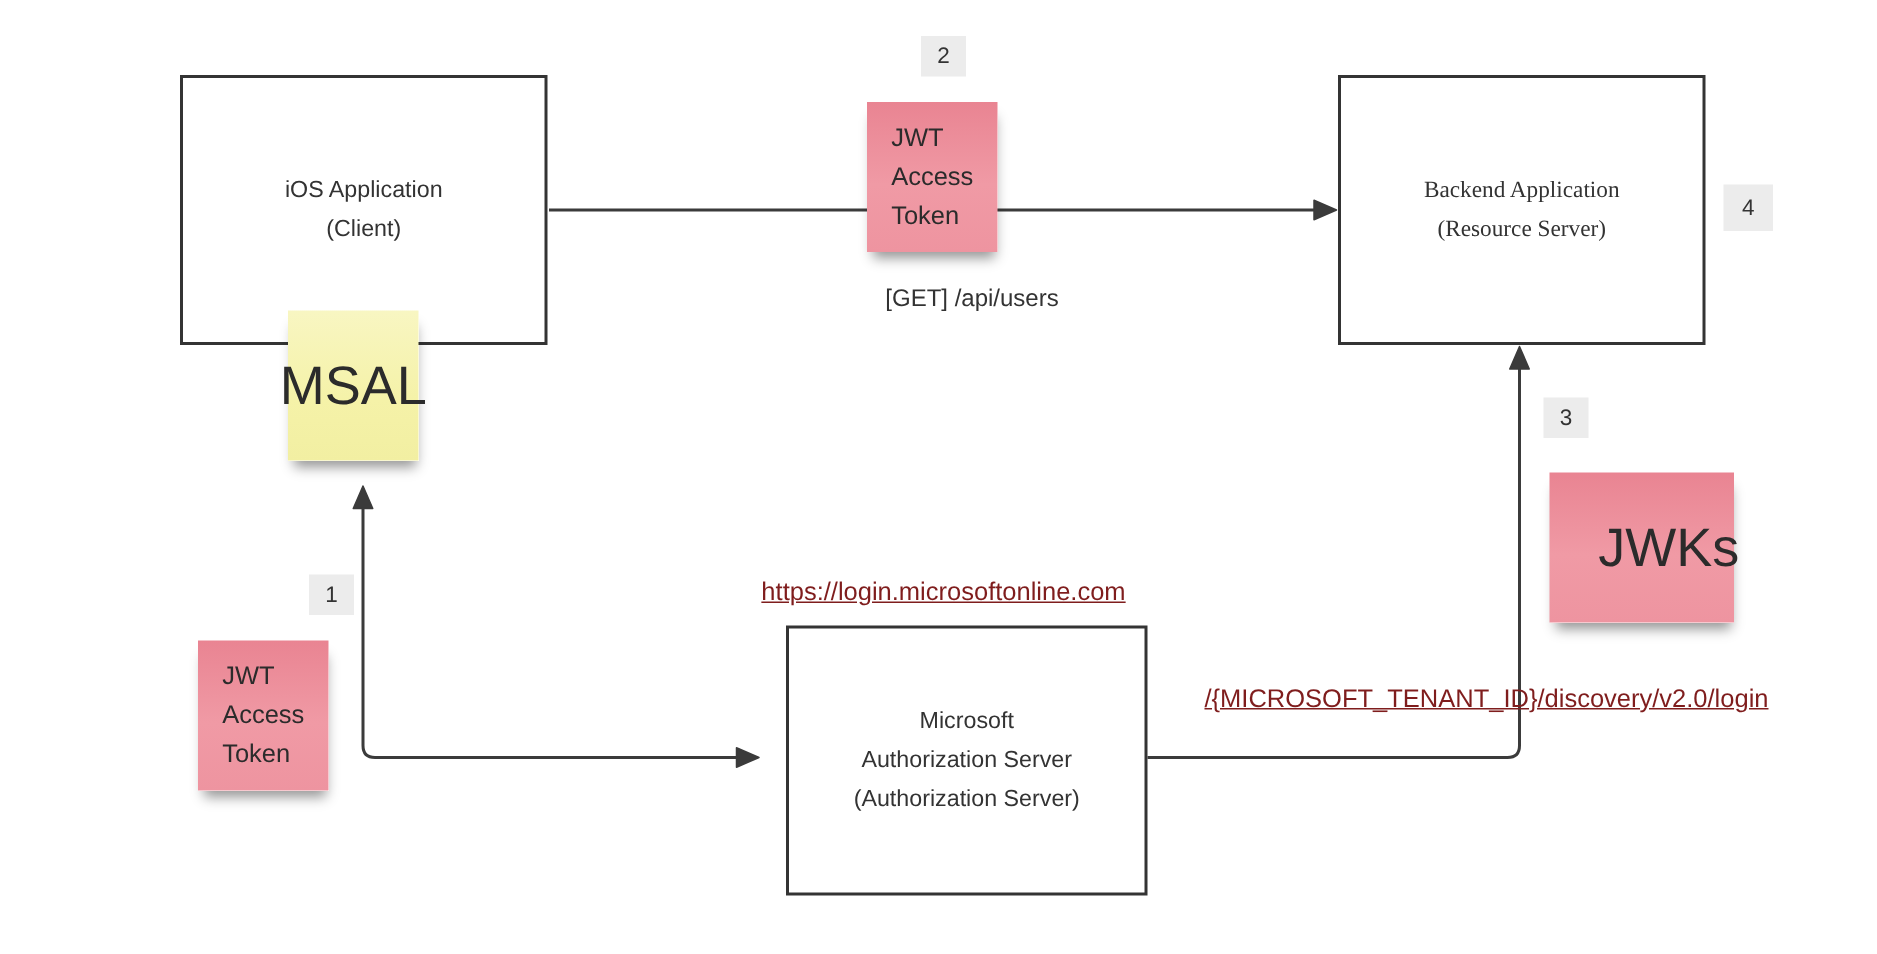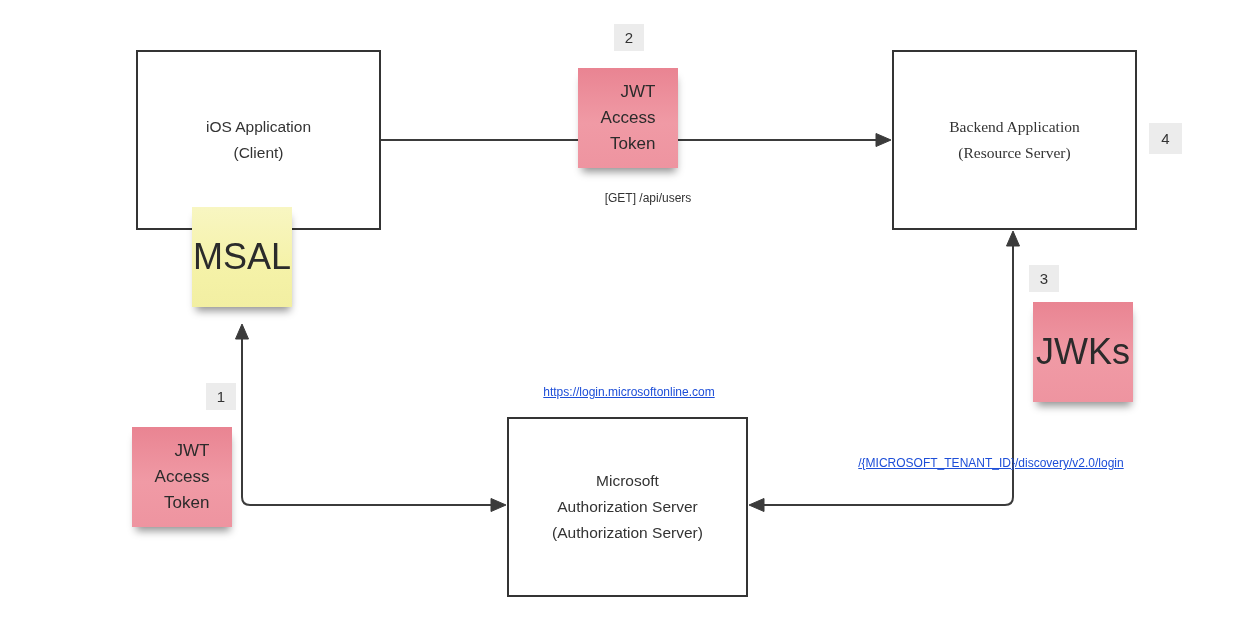--- a/index.html
+++ b/index.html
@@ -9,40 +9,40 @@
   }
   .arrows{position:absolute;left:0;top:0;z-index:1;}
   .arrows path,.arrows line{stroke:#3b3b3b;stroke-width:2;fill:none;}
   .arrows polygon{fill:#3b3b3b;stroke:#3b3b3b;stroke-linejoin:round;}
   .node{
     position:absolute;z-index:2;background:#ffffff;border:2px solid #343434;
     display:flex;align-items:center;justify-content:center;text-align:center;
     color:#333333;font-size:15.5px;line-height:26px;white-space:pre-line;
   }
   .sticky{
-    position:absolute;z-index:3;width:100px;height:100px;
-    display:flex;align-items:center;justify-content:center;text-align:right;
+    position:absolute;z-index:3;width:87px;height:100px;
+    display:flex;align-items:center;justify-content:center;text-align:left;
     color:#2b2b2b;white-space:pre-line;
     box-shadow:1px 7px 8px -3px rgba(0,0,0,0.42);
   }
   .sticky.pink{background:linear-gradient(180deg,#e98492 0%,#f09aa5 55%,#ee94a0 100%);}
   .sticky.yellow{background:linear-gradient(180deg,#f8f6c2 0%,#f5f2a8 60%,#f2efa2 100%);}
   .sticky .small-text{font-size:17px;line-height:26px;}
   .sticky .big-text{font-size:36px;line-height:34px;}
   .badge{
     position:absolute;z-index:4;background:#ececec;color:#333333;
     font-size:15px;text-align:center;
     width:30px;height:27px;line-height:27px;
   }
   .flow-label{
-    position:absolute;z-index:4;color:#333333;font-size:12px;text-align:center;
+    position:absolute;z-index:4;color:#333333;font-size:16px;text-align:center;
   }
   .link{
-    position:absolute;z-index:4;color:#1d4ed8;text-decoration:underline;
-    font-size:12px;text-align:center;cursor:pointer;
+    position:absolute;z-index:4;color:#7f1d1d;text-decoration:underline;
+    font-size:17px;text-align:center;cursor:pointer;
   }
 </style>
 </head>
 <body>
 
 <div class="canvas">
 
   <svg class="arrows" width="1251" height="636" viewBox="0 0 1251 636">
 
     <g>
@@ -56,31 +56,31 @@
       <polygon points="506,505 491,498.5 491,511.5"></polygon>
     </g>
 
     <g>
       <path d="M1013,244 L1013,497 Q1013,505 1005,505 L762,505"></path>
       <polygon points="1013,231 1006.5,246 1019.5,246"></polygon>
       <polygon points="749,505 764,498.5 764,511.5"></polygon>
     </g>
   </svg>
 
-  <div class="node" style="left:136px;top:50px;width:241px;height:176px;">
+  <div class="node" style="left:120px;top:50px;width:241px;height:176px;">
     <span>iOS Application
 (Client)</span>
   </div>
 
   <div class="node" style="left:892px;top:50px;width:241px;height:176px;font-family:Liberation Serif, serif;">
     <span>Backend Application
 (Resource Server)</span>
   </div>
 
-  <div class="node" style="left:507px;top:417px;width:237px;height:176px;">
+  <div class="node" style="left:524px;top:417px;width:237px;height:176px;">
     <span>Microsoft
 Authorization Server
 (Authorization Server)</span>
   </div>
 
   <div class="sticky yellow" style="left:192px;top:207px;">
     <span class="big-text">MSAL</span>
   </div>
 
   <div class="sticky pink" style="left:578px;top:68px;">
@@ -88,21 +88,21 @@
 Access
 Token</span>
   </div>
 
   <div class="sticky pink" style="left:132px;top:427px;">
     <span class="small-text">JWT
 Access
 Token</span>
   </div>
 
-  <div class="sticky pink" style="left:1033px;top:302px;">
+  <div class="sticky pink" style="left:1033px;top:315px;padding-left:36px;">
     <span class="big-text">JWKs</span>
   </div>
 
   <div class="badge" style="left:206px;top:383px;">1</div>
   <div class="badge" style="left:614px;top:24px;">2</div>
   <div class="badge" style="left:1029px;top:265px;">3</div>
   <div class="badge" style="left:1149px;top:123px;width:33px;height:31px;line-height:31px;">4</div>
 
   <div class="flow-label" style="left:548px;top:191px;width:200px;">[GET] /api/users</div>
 

